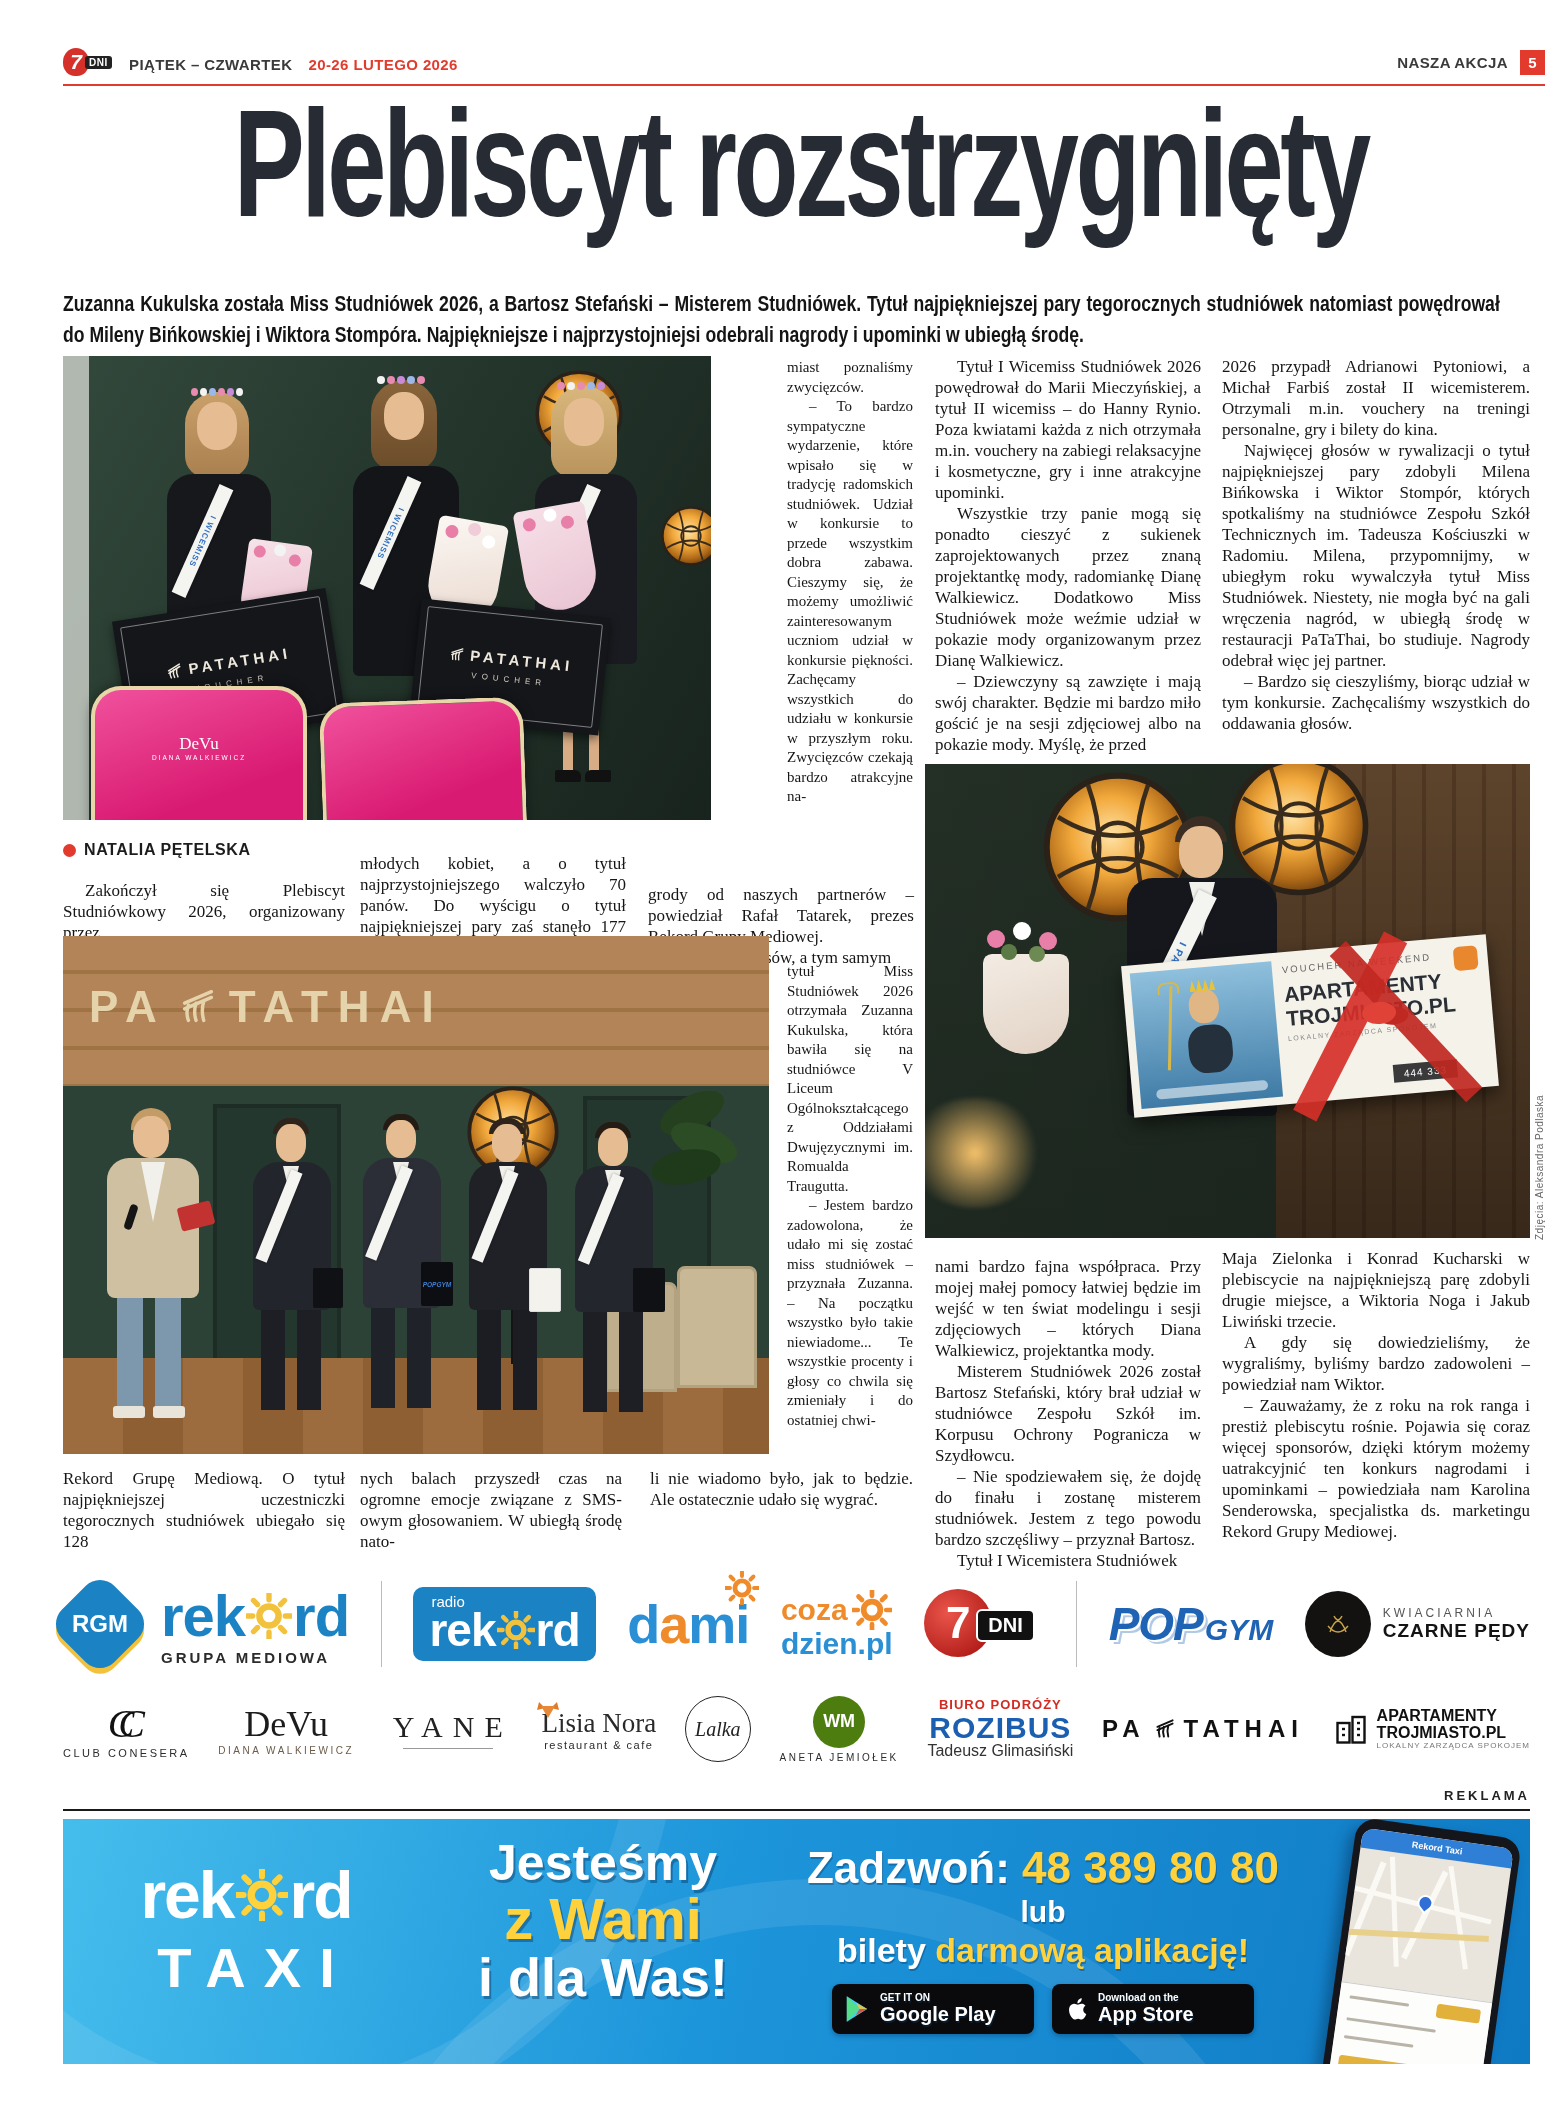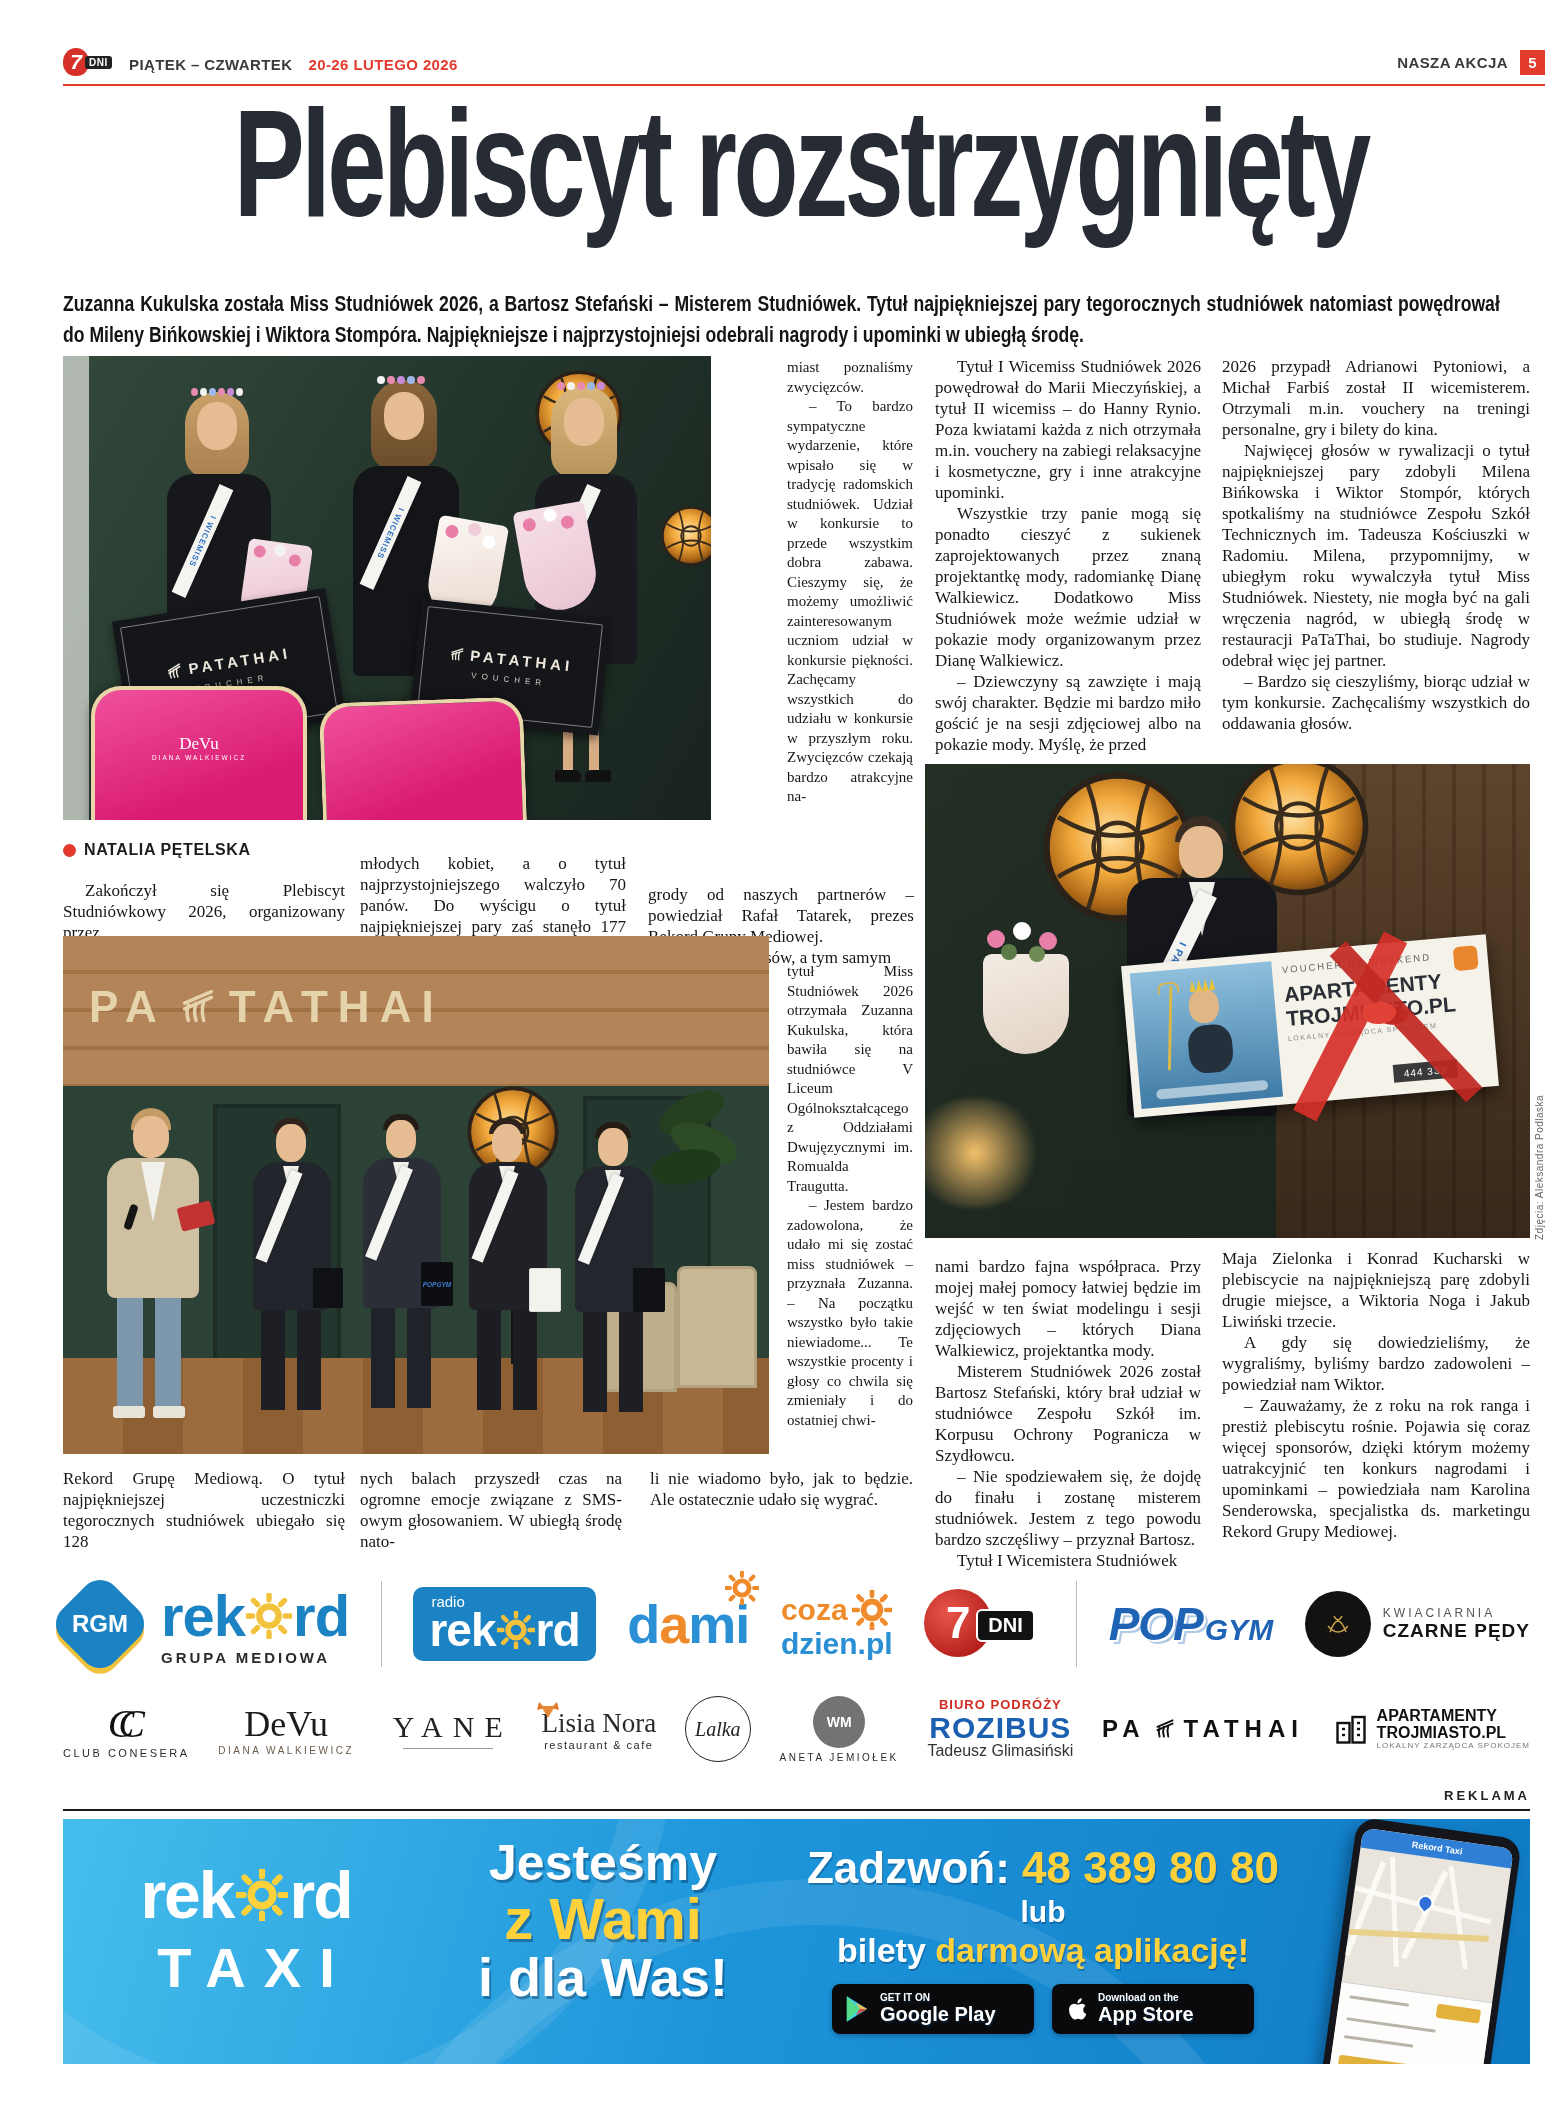--- a/index.html
+++ b/index.html
@@ -587,21 +587,21 @@
           <polygon points="20,2 14,8 22,10" fill="#e07b2a"></polygon>
         <polygon points="4,6 18,6 11,18" fill="#e8893a"></polygon>
       </svg>
       <div class="serifname" style="font-size:27px;color:#2a2a2a">Lisia Nora</div>
       <div class="mono-cap" style="letter-spacing:1.5px;font-size:11px">restaurant &amp; cafe</div>
     </div>
     <div class="lalka-circ">
       <span class="serifname" style="font-size:20px;font-style:italic;color:#222">Lalka</span>
     </div>
     <div style="text-align:center">
-      <div style="width:52px;height:52px;border-radius:50%;background:#737373;color:#fff;display:flex;align-items:center;justify-content:center;font-weight:bold;font-size:14px;margin:0 auto">WM</div>
+      <div style="width:52px;height:52px;border-radius:50%;background:#4d7c0f;color:#fff;display:flex;align-items:center;justify-content:center;font-weight:bold;font-size:18px;margin:0 auto">WM</div>
       <div class="mono-cap" style="margin-top:4px;font-size:10px">ANETA JEMIOŁEK</div>
     </div>
     <div class="rozibus">
       <div class="b1">BIURO PODRÓŻY</div>
       <div class="b2">ROZIBUS</div>
       <div class="b3">Tadeusz Glimasiński</div>
     </div>
     <div style="display:flex;align-items:center;gap:6px">
       <span style="font-weight:bold;font-size:24px;letter-spacing:6px;color:#111">PA</span>
       <svg width="26" height="26" viewBox="0 0 24 24" style="color:#111">

